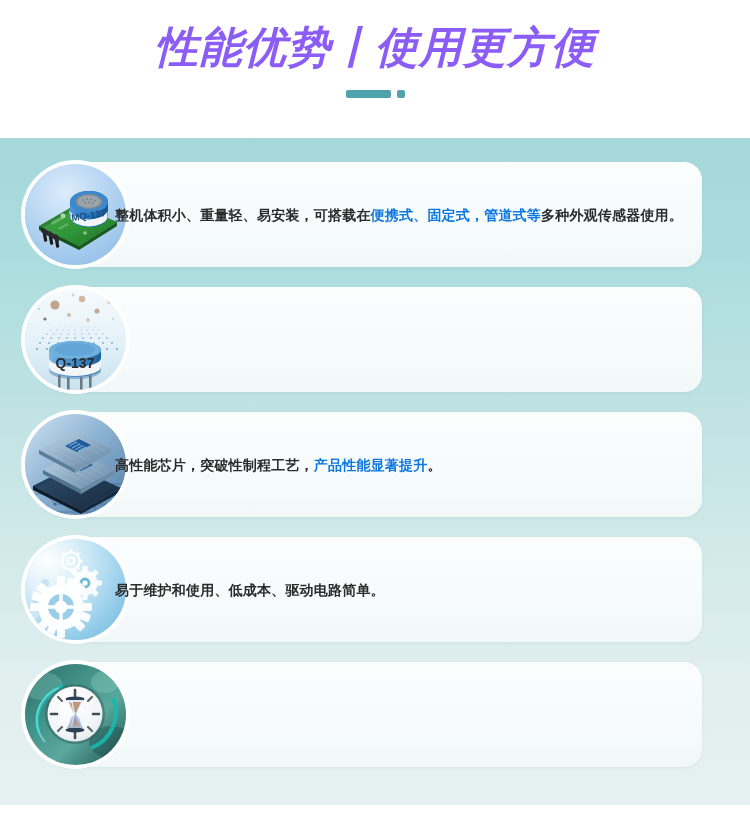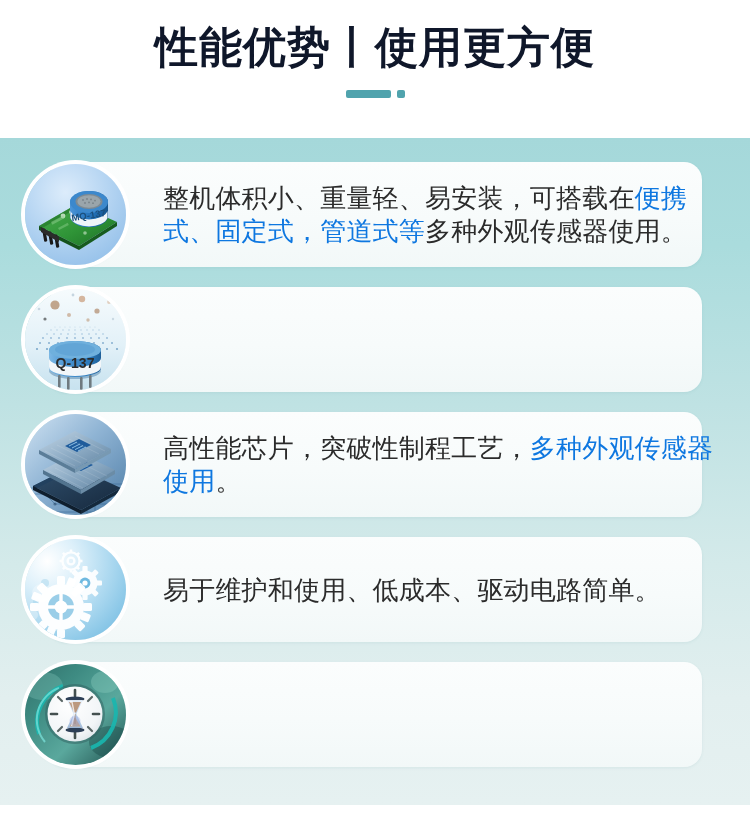--- a/index.html
+++ b/index.html
@@ -16,24 +16,25 @@
     background:#ffffff;
     display:flex;
     flex-direction:column;
     align-items:center;
     justify-content:flex-start;
     padding-top:22px;
   }
   #page-title {
     font-size:43px;
     font-weight:bold;
-    color:#0f172a;
+    color:#8b5cf6;
     letter-spacing:1px;
     line-height:1.18;
     white-space:nowrap;
+    font-style:italic;
   }
   #divider {
     display:flex;
     align-items:center;
     gap:6px;
     margin-top:17px;
   }
   #divider-bar {
     width:45px; height:8px;
     background:#50a3ad;
@@ -78,26 +79,25 @@
     background:linear-gradient(180deg,#fbfdfd 0%,#f7fbfb 55%,#f2f8f8 100%);
     border-radius:18px;
     box-shadow:0 1px 3px rgba(80,140,150,.10);
   }
 
   .card-text {
     position:absolute;
     left:115px; right:26px;
     top:50%;
     transform:translateY(-50%);
-    font-size:26px;
-    font-weight:normal;
+    font-size:14px;
+    font-weight:bold;
     line-height:33px;
     color:#2b2b2b;
     letter-spacing:.2px;
-    margin-left:48px;
   }
   .card-text em {
     font-style:normal;
     color:#0e77e0;
   }
 
   
   .thumb {
     position:absolute;
     left:25px; top:2px;
@@ -394,21 +394,21 @@
             <g stroke="#ffffff" stroke-width=".45" opacity=".3">
               <line x1="20" y1="37" x2="50" y2="52"></line>
                 <line x1="26" y1="34" x2="56" y2="49"></line>
               <line x1="32" y1="31" x2="62" y2="46"></line>
                 <line x1="44" y1="25" x2="74" y2="40"></line>
               <line x1="50" y1="22" x2="80" y2="37"></line>
             </g>
           </g>
         </svg>
       </div>
-      <div class="card-text">高性能芯片，突破性制程工艺，<em>多种外观传感器使用</em>。</div>
+      <div class="card-text">高性能芯片，突破性制程工艺，<em>产品性能显著提升</em>。</div>
     </div>
 
     <div class="card-row">
       <div class="card-body"></div>
       <div class="thumb">
         <svg viewBox="0 0 101 101" xmlns="http://www.w3.org/2000/svg">
           <defs>
             <radialGradient id="g4bg" cx="22%" cy="22%" r="105%">
               <stop offset="0%" stop-color="#ffffff"></stop>
               <stop offset="28%" stop-color="#ddf0fa"></stop>

